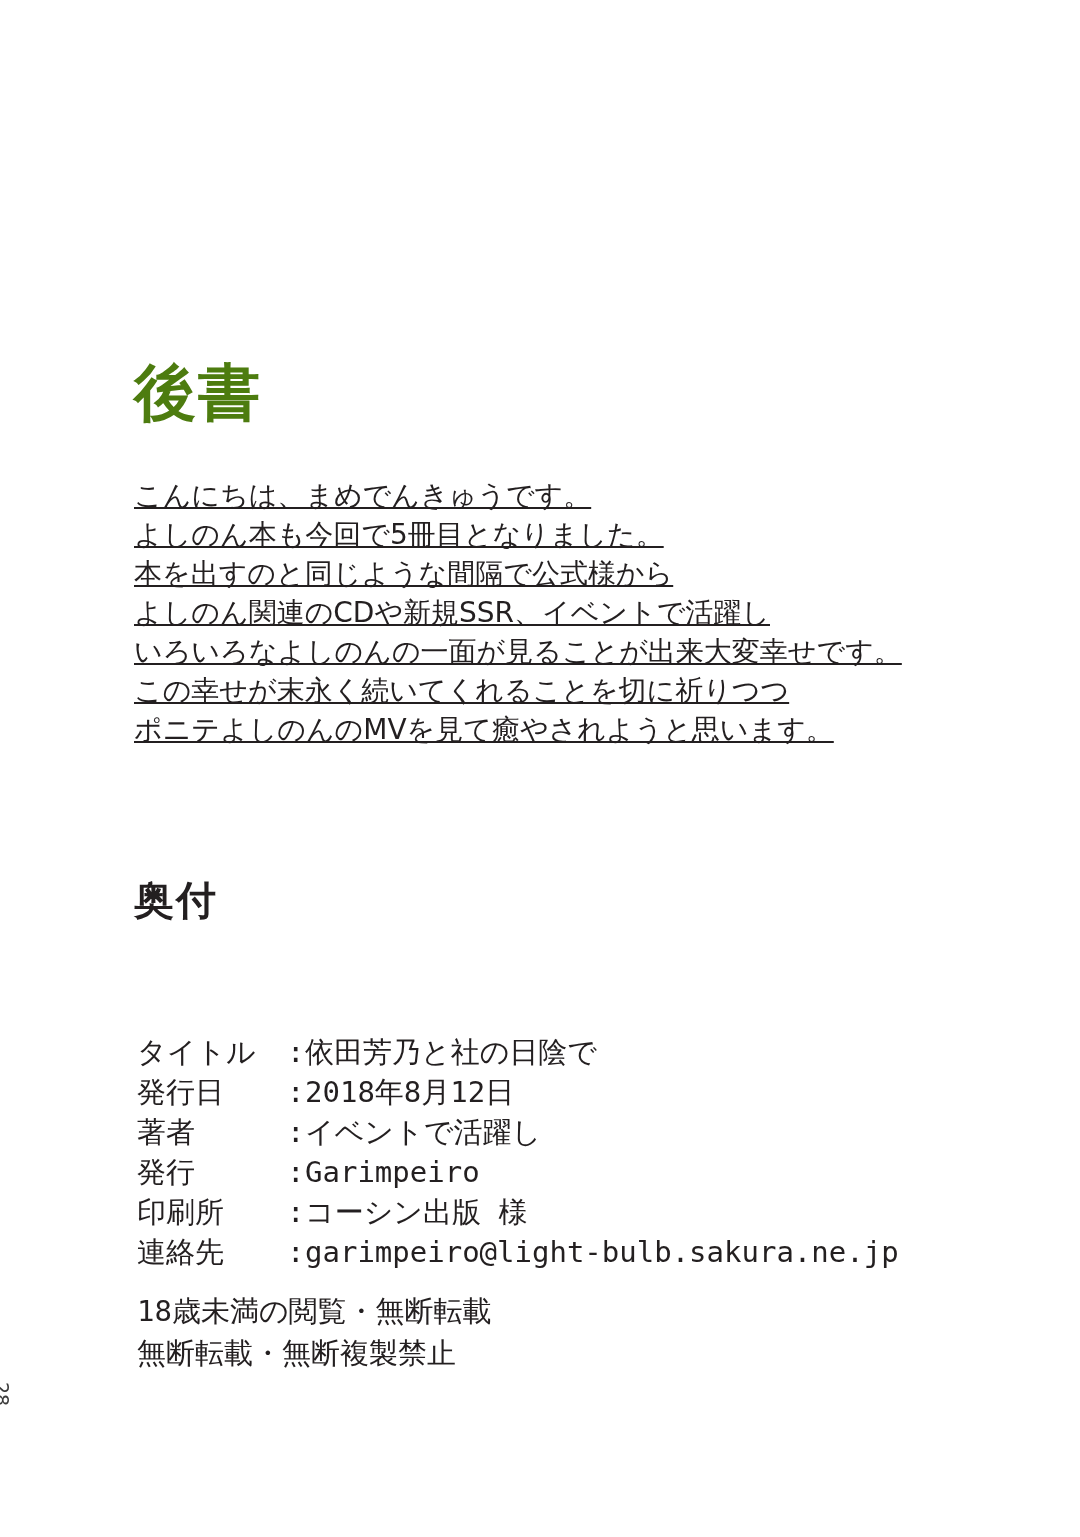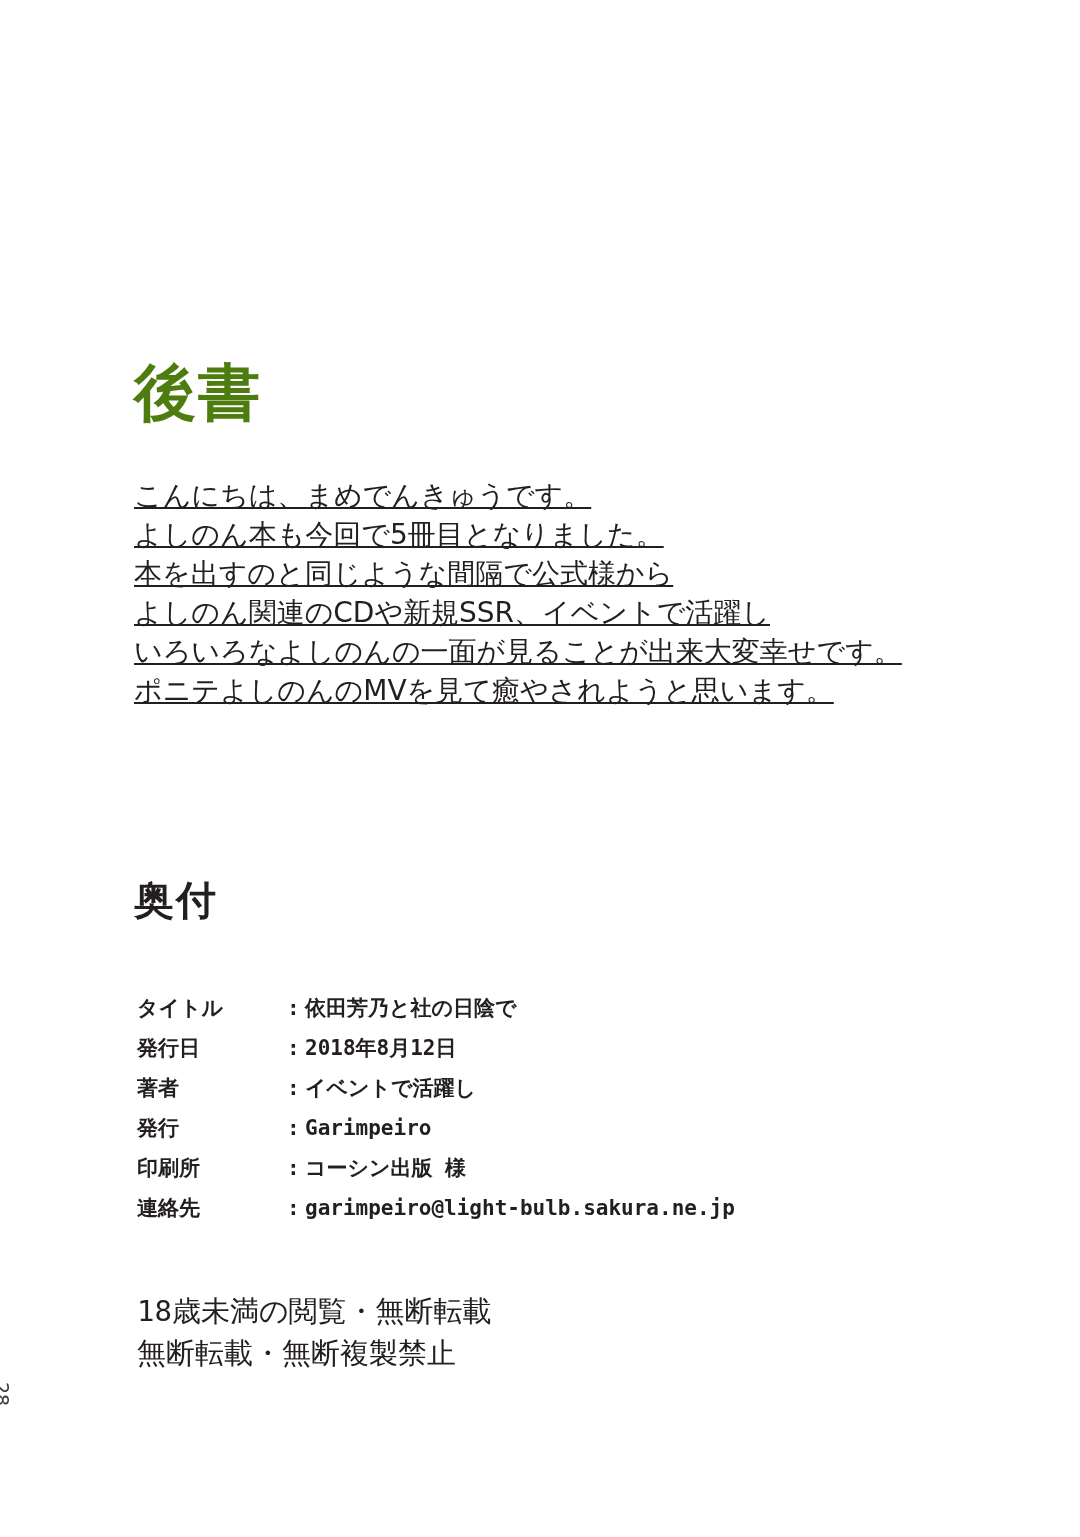--- a/index.html
+++ b/index.html
@@ -60,28 +60,27 @@
     font-size: 40px;
     line-height: 1;
     letter-spacing: 2px;
     color: #231f20;
     white-space: nowrap;
   }
 
   .colophon-table {
     position: absolute;
     left: 137px;
-    top: 988px;
+    top: 1032px;
     font-family: "DejaVu Sans Mono", monospace;
-    font-size: 21px;
+    font-size: 29px;
     line-height: 40px;
     color: #231f20;
     border-collapse: collapse;
     white-space: nowrap;
-    font-weight: bold;
   }
   .colophon-table td {
     padding: 0;
     vertical-align: baseline;
   }
   .colophon-table td.lbl {
     width: 150px;
   }
   .colophon-table td.sep {
     width: 18px;
@@ -122,20 +121,21 @@
 <div class="page">
 
   <div class="afterword-heading">後書</div>
 
   <div class="afterword-body">
     <span class="ln">こんにちは、まめでんきゅうです。</span>
     <span class="ln">よしのん本も今回で5冊目となりました。</span>
     <span class="ln">本を出すのと同じような間隔で公式様から</span>
     <span class="ln">よしのん関連のCDや新規SSR、イベントで活躍し</span>
     <span class="ln">いろいろなよしのんの一面が見ることが出来大変幸せです。</span>
+    <span class="ln">この幸せが末永く続いてくれることを切に祈りつつ</span>
     <span class="ln">ポニテよしのんのMVを見て癒やされようと思います。</span>
   </div>
 
   <div class="colophon-heading">奥付</div>
 
   <table class="colophon-table">
     <tbody>
       <tr>
         <td class="lbl">タイトル</td>
         <td class="sep">:</td>

